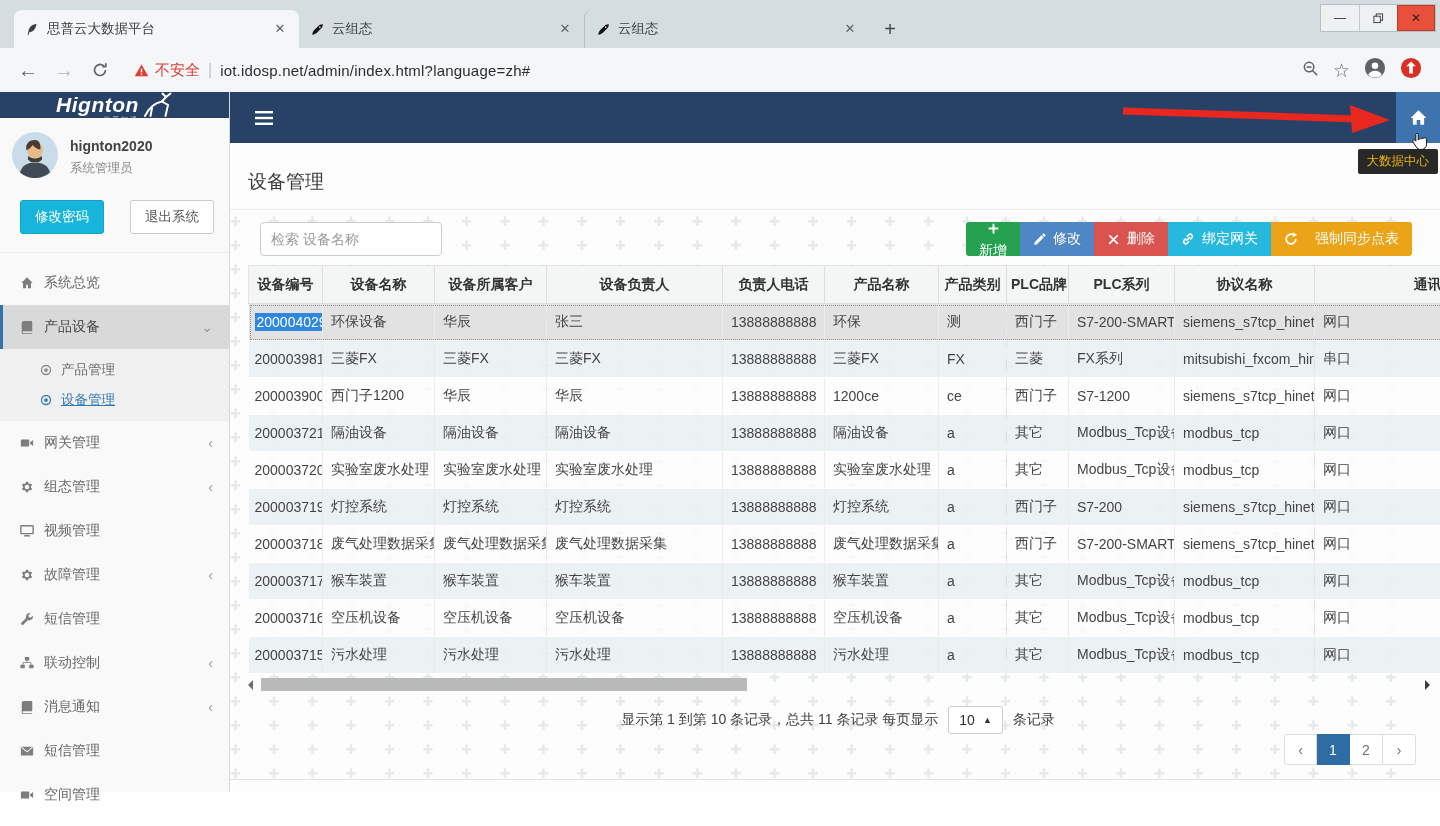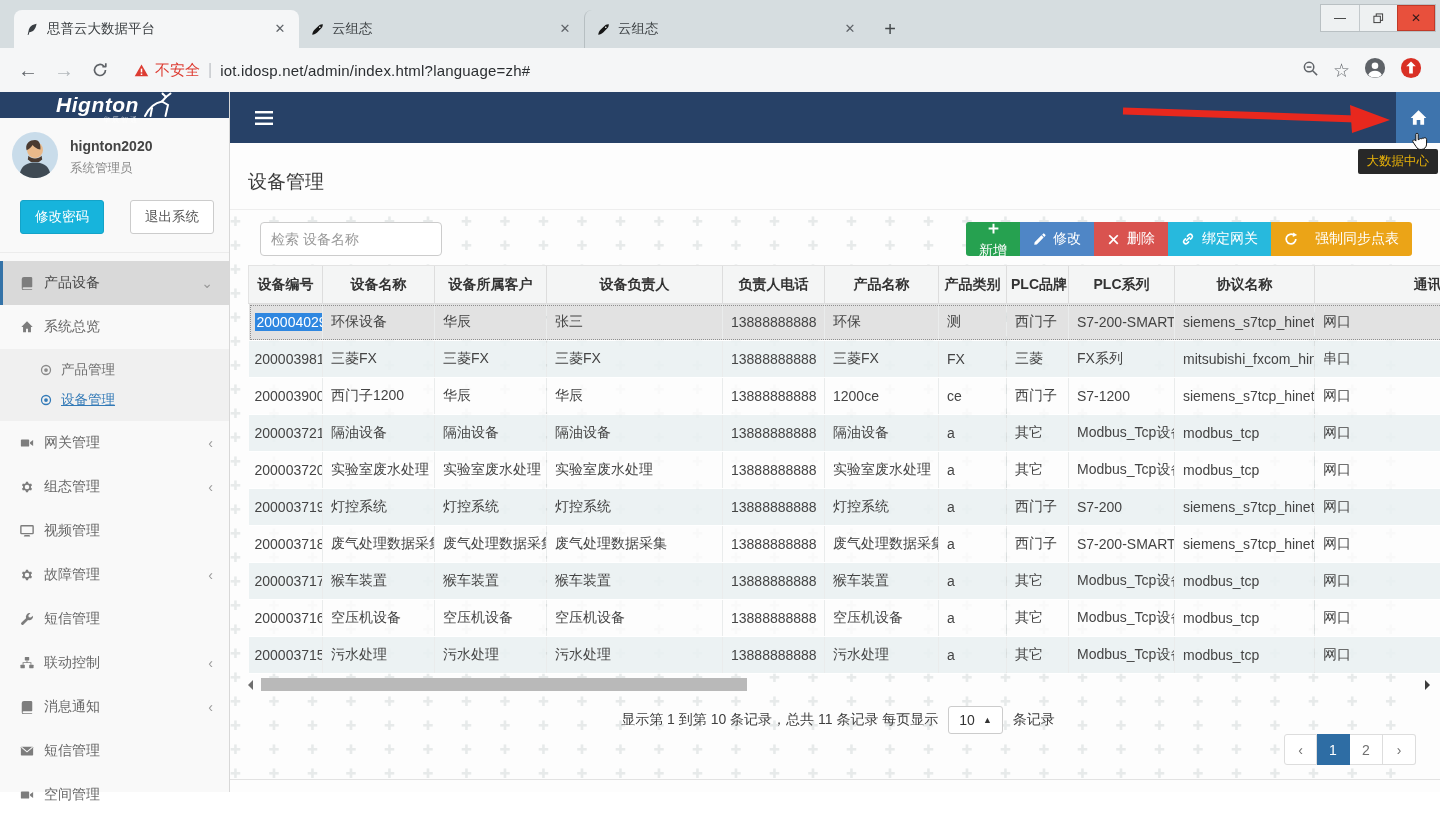--- a/index.html
+++ b/index.html
@@ -239,36 +239,36 @@
           <div class="user-role">系统管理员</div>
         </div>
       </div>
 
       <div class="user-actions">
         <button class="btn-pwd">修改密码</button>
         <button class="btn-logout">退出系统</button>
       </div>
 
       <nav class="nav-menu">
+          <div class="nav-item">
+            <span class="nav-ic">
+              <svg width="14" height="14" viewBox="0 0 16 16" fill="currentColor">
+                <path d="M8 1.5 14.5 8h-2v6h-3.4v-4H6.9v4H3.5V8h-2z"></path>
+              </svg>
+            </span>
+            <span class="nav-label">系统总览</span>
+          </div>
           <div class="nav-item active">
             <span class="nav-ic">
               <svg width="14" height="14" viewBox="0 0 16 16" fill="currentColor">
                 <path d="M4.5 1h8A1.5 1.5 0 0 1 14 2.5v9.6c0 .4-.3.7-.7.7H4.2a1.2 1.2 0 0 0 0 2.4h9.1c.4 0 .7.3.7.6 0 .4-.3.7-.7.7H4.6A2.6 2.6 0 0 1 2 13.9V3.5A2.5 2.5 0 0 1 4.5 1z"></path>
               </svg>
             </span>
             <span class="nav-label">产品设备</span>
             <span class="nav-chev">⌄</span>
-          </div>
-          <div class="nav-item">
-            <span class="nav-ic">
-              <svg width="14" height="14" viewBox="0 0 16 16" fill="currentColor">
-                <path d="M8 1.5 14.5 8h-2v6h-3.4v-4H6.9v4H3.5V8h-2z"></path>
-              </svg>
-            </span>
-            <span class="nav-label">系统总览</span>
           </div>
           <div class="submenu">
             <div class="sub-item">
               <span class="nav-ic">
                 <svg width="12" height="12" viewBox="0 0 16 16">
                   <circle cx="8" cy="8" r="6" fill="none" stroke="currentColor" stroke-width="1.7"></circle>
                   <circle cx="8" cy="8" r="2.5" fill="currentColor"></circle>
                 </svg>
               </span>
               <span class="nav-label">产品管理</span>

